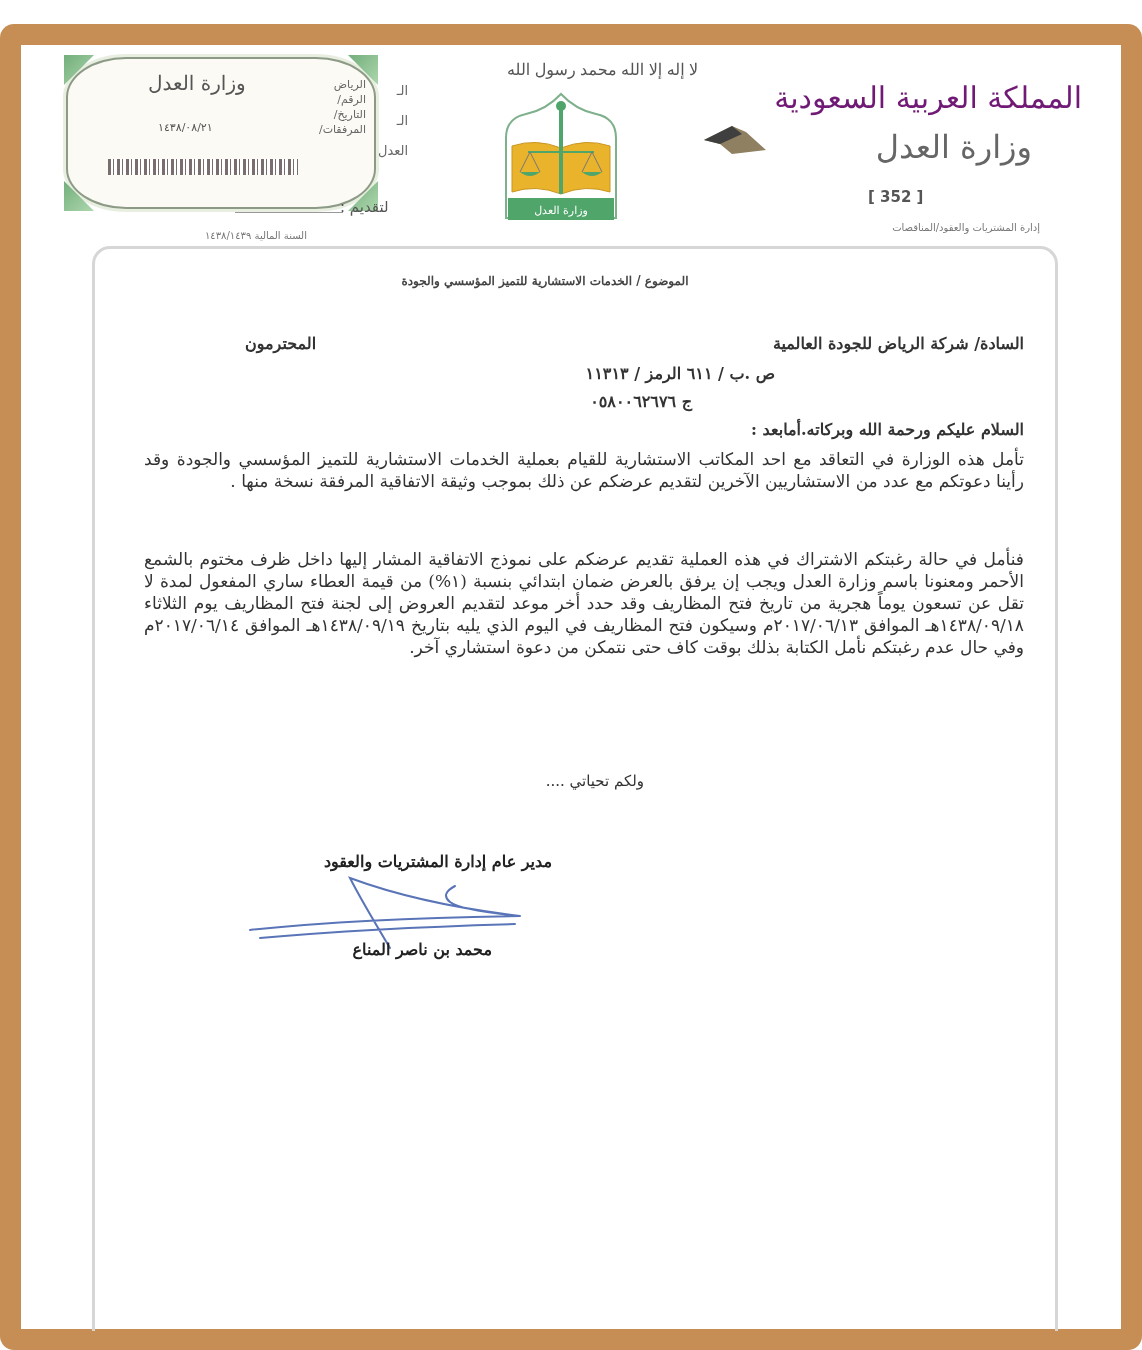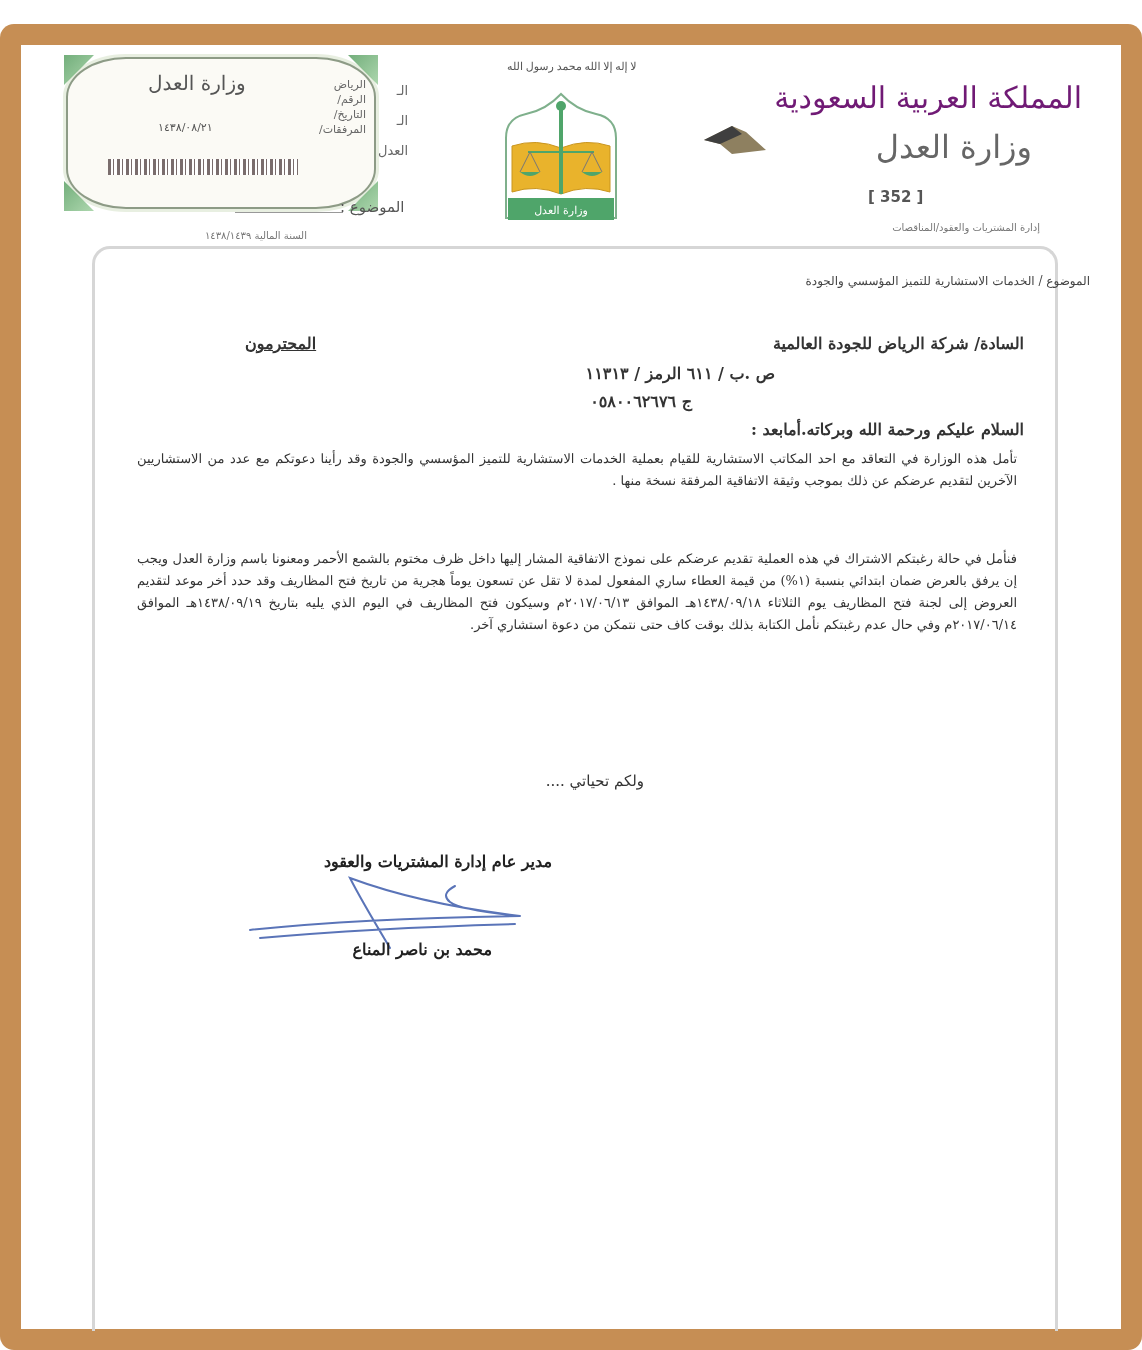--- a/index.html
+++ b/index.html
@@ -26,42 +26,42 @@
   .stamp-title { position: absolute; left: 80px; top: 12px; font-size: 20px; color: #555; direction: rtl; font-family: "DejaVu Serif", serif; }
   .stamp-fields { position: absolute; right: 8px; top: 18px; direction: rtl; font-size: 11px; color: #666; line-height: 15px; text-align: right; }
   .stamp-date { position: absolute; left: 90px; top: 62px; font-size: 11px; color: #555; letter-spacing: 1px; }
   .barcode { position: absolute; left: 40px; top: 100px; width: 190px; height: 16px;
     background: repeating-linear-gradient(90deg,#7a6d6d 0 3px,#fff 3px 5px,#7a6d6d 5px 6px,#fff 6px 9px); }
   .side-letters { position: absolute; left: 378px; top: 76px; font-size: 13px; color: #666; line-height: 30px; direction: rtl; }
   .subject-label { position: absolute; left: 340px; top: 198px; font-size: 15px; color: #555; direction: rtl; }
   .subject-line { position: absolute; left: 235px; top: 212px; width: 108px; border-bottom: 1px solid #999; }
   .fiscal-year { position: absolute; left: 205px; top: 230px; font-size: 10px; color: #777; direction: rtl; }
 
-  .motto { position: absolute; left: 507px; top: 60px; font-size: 11px; color: #555; direction: rtl; font-family: Liberation Serif, serif; }
+  .motto { position: absolute; left: 507px; top: 60px; font-size: 16px; color: #555; direction: rtl; font-family: Liberation Sans, sans-serif; }
   .emblem { position: absolute; left: 500px; top: 88px; width: 122px; height: 134px; }
 
   .kingdom { position: absolute; right: 60px; top: 80px; font-size: 30px; color: #701a75; direction: rtl; font-family: "DejaVu Serif", serif; }
   .ministry { position: absolute; right: 110px; top: 128px; font-size: 32px; color: #666; direction: rtl; font-family: "DejaVu Serif", serif; }
   .ref-number { position: absolute; left: 868px; top: 188px; font-size: 15px; color: #555; font-weight: bold; }
   .department { position: absolute; right: 102px; top: 222px; font-size: 10px; color: #777; direction: rtl; }
   .map-icon { position: absolute; left: 702px; top: 124px; width: 66px; height: 32px; }
 
   
   .letter-box {
     position: absolute; left: 92px; top: 246px; width: 960px; height: 1082px;
     border: 3px solid #d6d6d6; border-bottom: none; border-radius: 18px 18px 0 0;
   }
   .letter-text { position: absolute; direction: rtl; color: #333; font-family: "DejaVu Serif", serif; }
-  .subject { right: 0; left: 0; top: 274px; text-align: right; font-size: 12px; color: #444; padding-right: 52px; }
+  .subject { right: 0; left: 0; top: 274px; text-align: center; font-size: 12px; color: #444; padding-right: 52px; font-weight: bold; }
   .addressee { right: 118px; top: 334px; font-size: 16px; font-weight: bold; }
-  .honorific { left: 245px; top: 334px; font-size: 16px; font-weight: bold; text-decoration: underline; }
+  .honorific { left: 245px; top: 334px; font-size: 16px; font-weight: bold; }
   .pobox { right: 367px; top: 364px; font-size: 16px; font-weight: bold; }
   .phone { right: 450px; top: 392px; font-size: 16px; font-weight: bold; }
   .greeting { right: 118px; top: 420px; font-size: 16px; font-weight: bold; }
-  .para { right: 125px; width: 880px; font-size: 13px; line-height: 22px; text-align: justify; text-align-last: right; margin-left: 44px; }
+  .para { right: 118px; width: 880px; font-size: 17px; line-height: 22px; text-align: justify; text-align-last: right; margin-left: 44px; }
   .para1 { top: 448px; }
   .para2 { top: 548px; }
   .closing { right: 498px; top: 772px; font-size: 15px; }
   .sig-title { right: 590px; top: 852px; font-size: 16px; font-weight: bold; color: #222; }
   .sig-name { right: 650px; top: 940px; font-size: 16px; font-weight: bold; color: #222; }
   .signature { position: absolute; left: 240px; top: 868px; width: 300px; height: 90px; }
 </style>
 </head>
 <body>
 
@@ -82,21 +82,21 @@
   </div>
   <div class="stamp-date">١٤٣٨/٠٨/٢١</div>
   <div class="barcode"></div>
 </div>
 
 <div class="side-letters">
   <div>الـ</div>
   <div>الـ</div>
   <div>العدل</div>
 </div>
-<div class="subject-label">الموضوع :</div>
+<div class="subject-label">لتقديم :</div>
 <div class="subject-line"></div>
 <div class="fiscal-year">السنة المالية ١٤٣٨/١٤٣٩</div>
 
 <div class="motto">لا إله إلا الله محمد رسول الله</div>
 <svg class="emblem" viewBox="0 0 122 134">
   <path d="M6 130 V50 Q6 30 26 26 Q46 22 61 6 Q76 22 96 26 Q116 30 116 50 V130 Z" fill="#ffffff" stroke="#7fb08c" stroke-width="2"></path>
   <path d="M12 58 Q36 50 61 60 Q86 50 110 58 V104 Q86 96 61 106 Q36 96 12 104 Z" fill="#e9b32c" stroke="#c9951e" stroke-width="1"></path>
   <rect x="59" y="14" width="4" height="92" fill="#4fa56a"></rect>
   <circle cx="61" cy="18" r="5" fill="#4fa56a"></circle>
   <line x1="28" y1="64" x2="94" y2="64" stroke="#4fa56a" stroke-width="2"></line>

